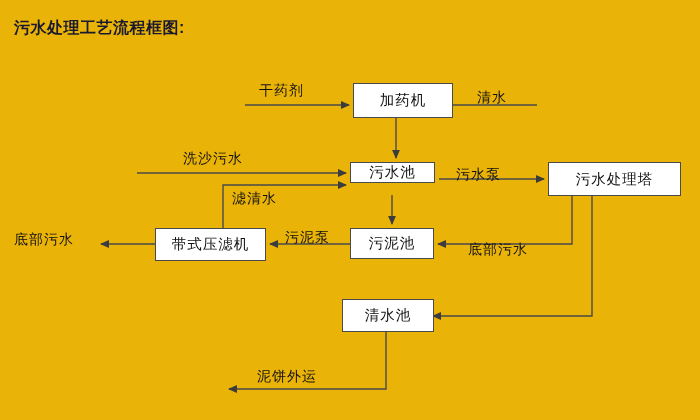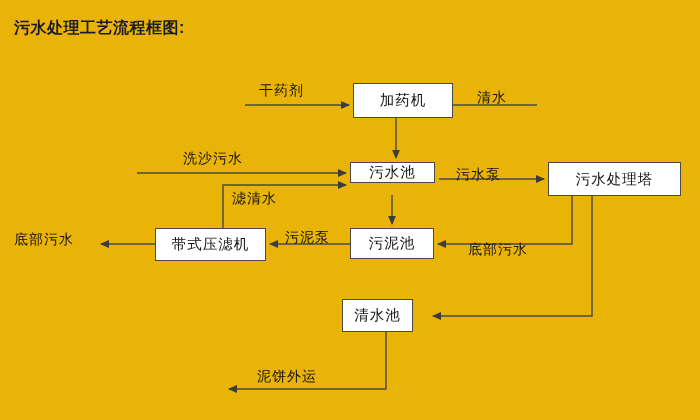--- a/index.html
+++ b/index.html
@@ -113,21 +113,21 @@
   </div>
 
   <div class="node" style="left:155px; top:228px; width:111px; height:33px;">
     <span>带式压滤机</span>
   </div>
 
   <div class="node" style="left:350px; top:228px; width:84px; height:31px;">
     <span>污泥池</span>
   </div>
 
-  <div class="node" style="left:342px; top:299px; width:71px; height:33px;">
+  <div class="node" style="left:342px; top:299px; width:92px; height:33px;">
     <span>清水池</span>
   </div>
 
   <div class="edge-label" style="left:259px; top:82px;">干药剂</div>
 
   <div class="edge-label" style="left:477px; top:82px;margin-top:7px;">清水</div>
 
   <div class="edge-label" style="left:183px; top:150px;">洗沙污水</div>
 
   <div class="edge-label" style="left:456px; top:166px;">污水泵</div>

